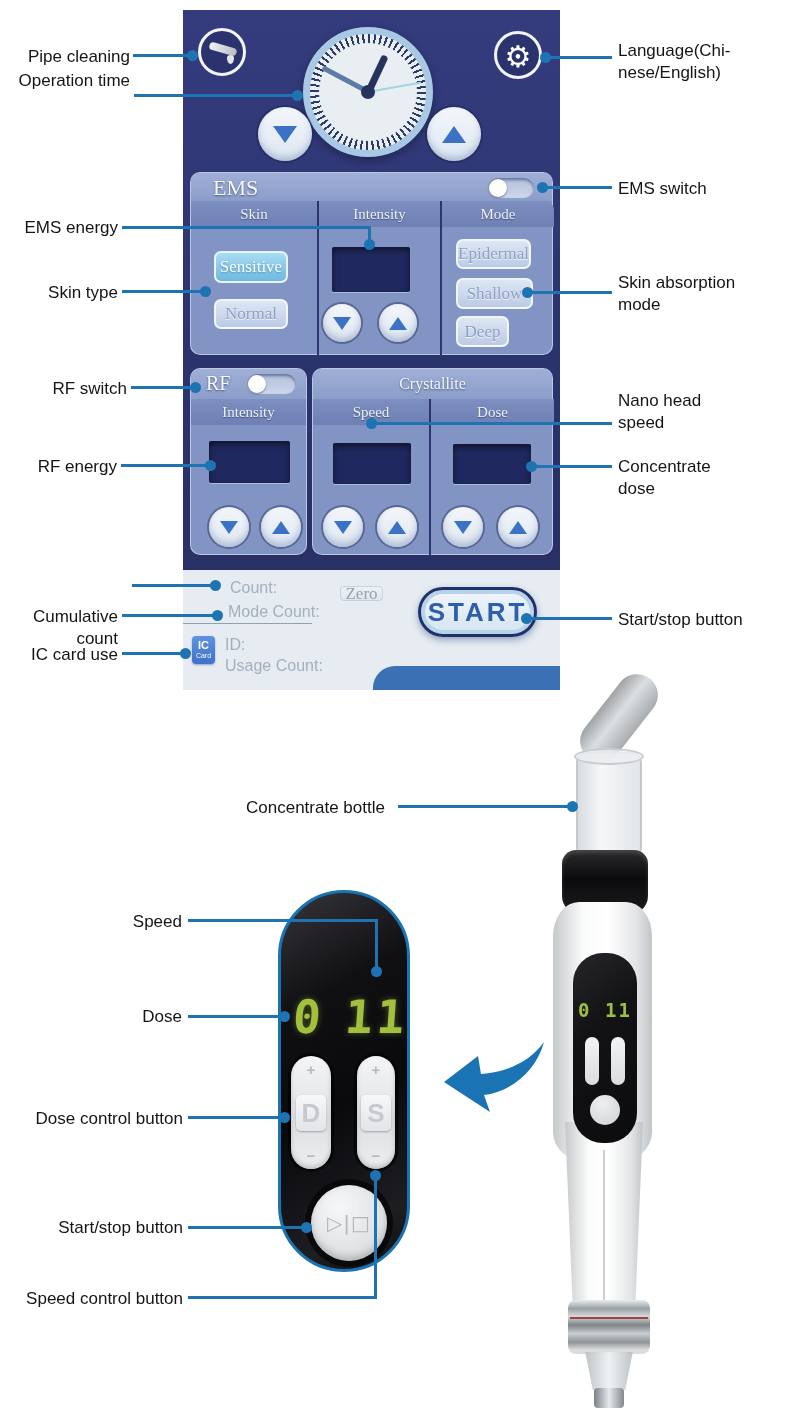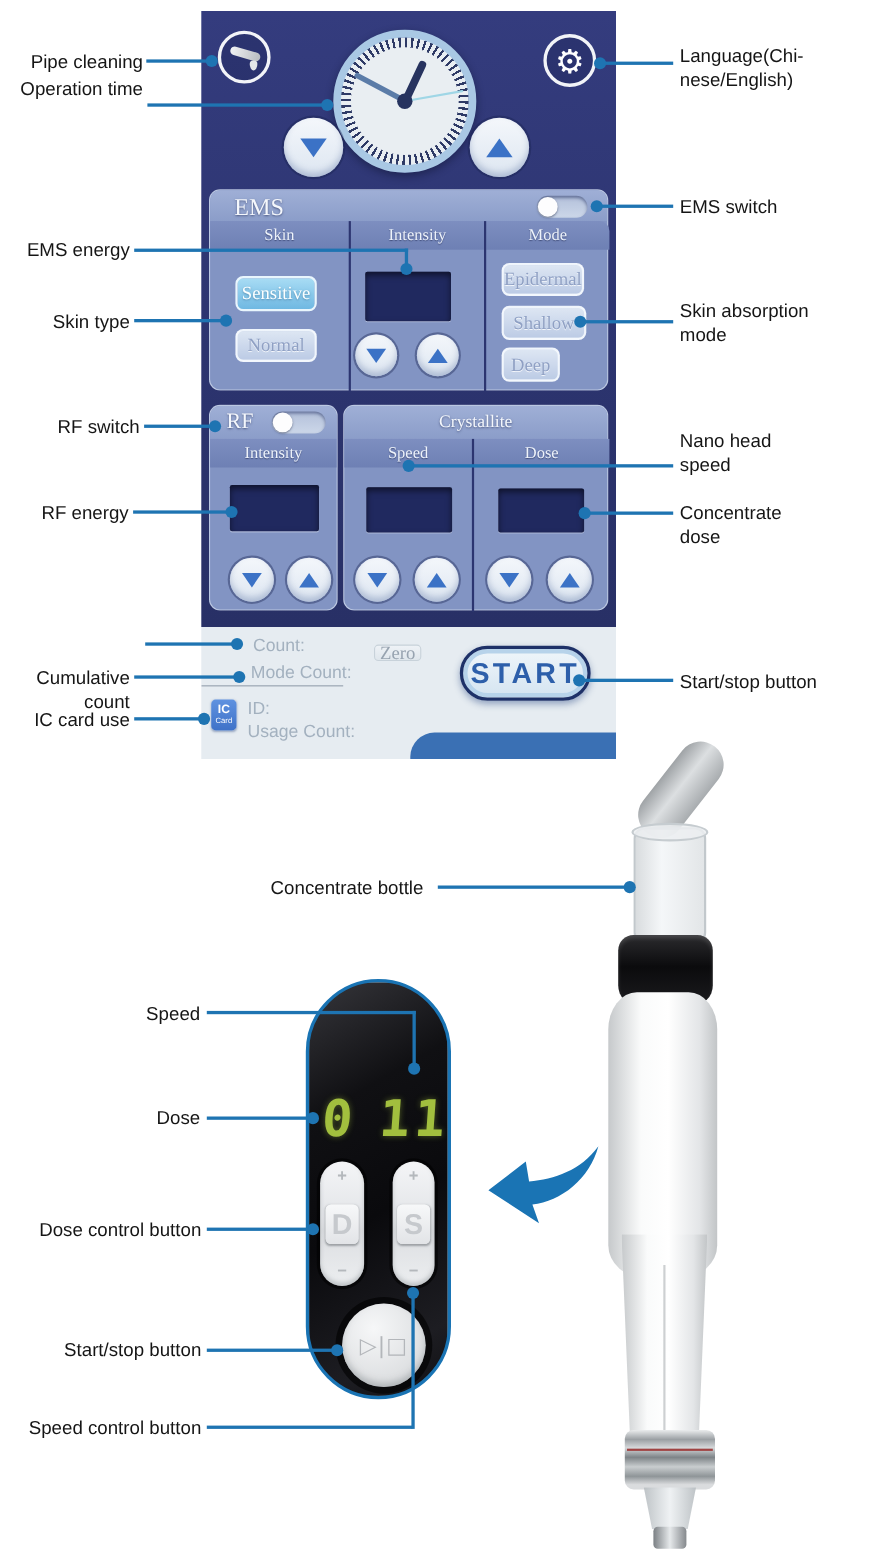--- a/index.html
+++ b/index.html
@@ -258,20 +258,29 @@
     </div>
   </div>
 
   <div class="pp tube"></div>
   <div class="pp bottle"></div>
   <div class="pp bottle-rim"></div>
   <div class="pp collar"></div>
   <div class="pp bodyhi"></div>
   <div class="pp bodylo"></div>
   <div class="pp seam"></div>
+  <div class="pp ppanel">
+    <div class="pseg">
+      <span>0</span>
+      <span>11</span>
+    </div>
+    <div class="prock" style="left:12px;"></div>
+    <div class="prock" style="left:38px;"></div>
+    <div class="pround"></div>
+  </div>
   <div class="pp chrome"></div>
   <div class="pp redring"></div>
   <div class="pp nozzle"></div>
   <div class="pp tip"></div>
 
   <svg class="swoosh" viewBox="0 0 112 82">
     <path d="M106,4 C98,34 72,54 46,57 L52,74 L6,44 L40,18 L43,36 C66,34 90,26 106,4 Z" fill="#1a74b4"></path>
   </svg>
 
   <div class="zpanel">

